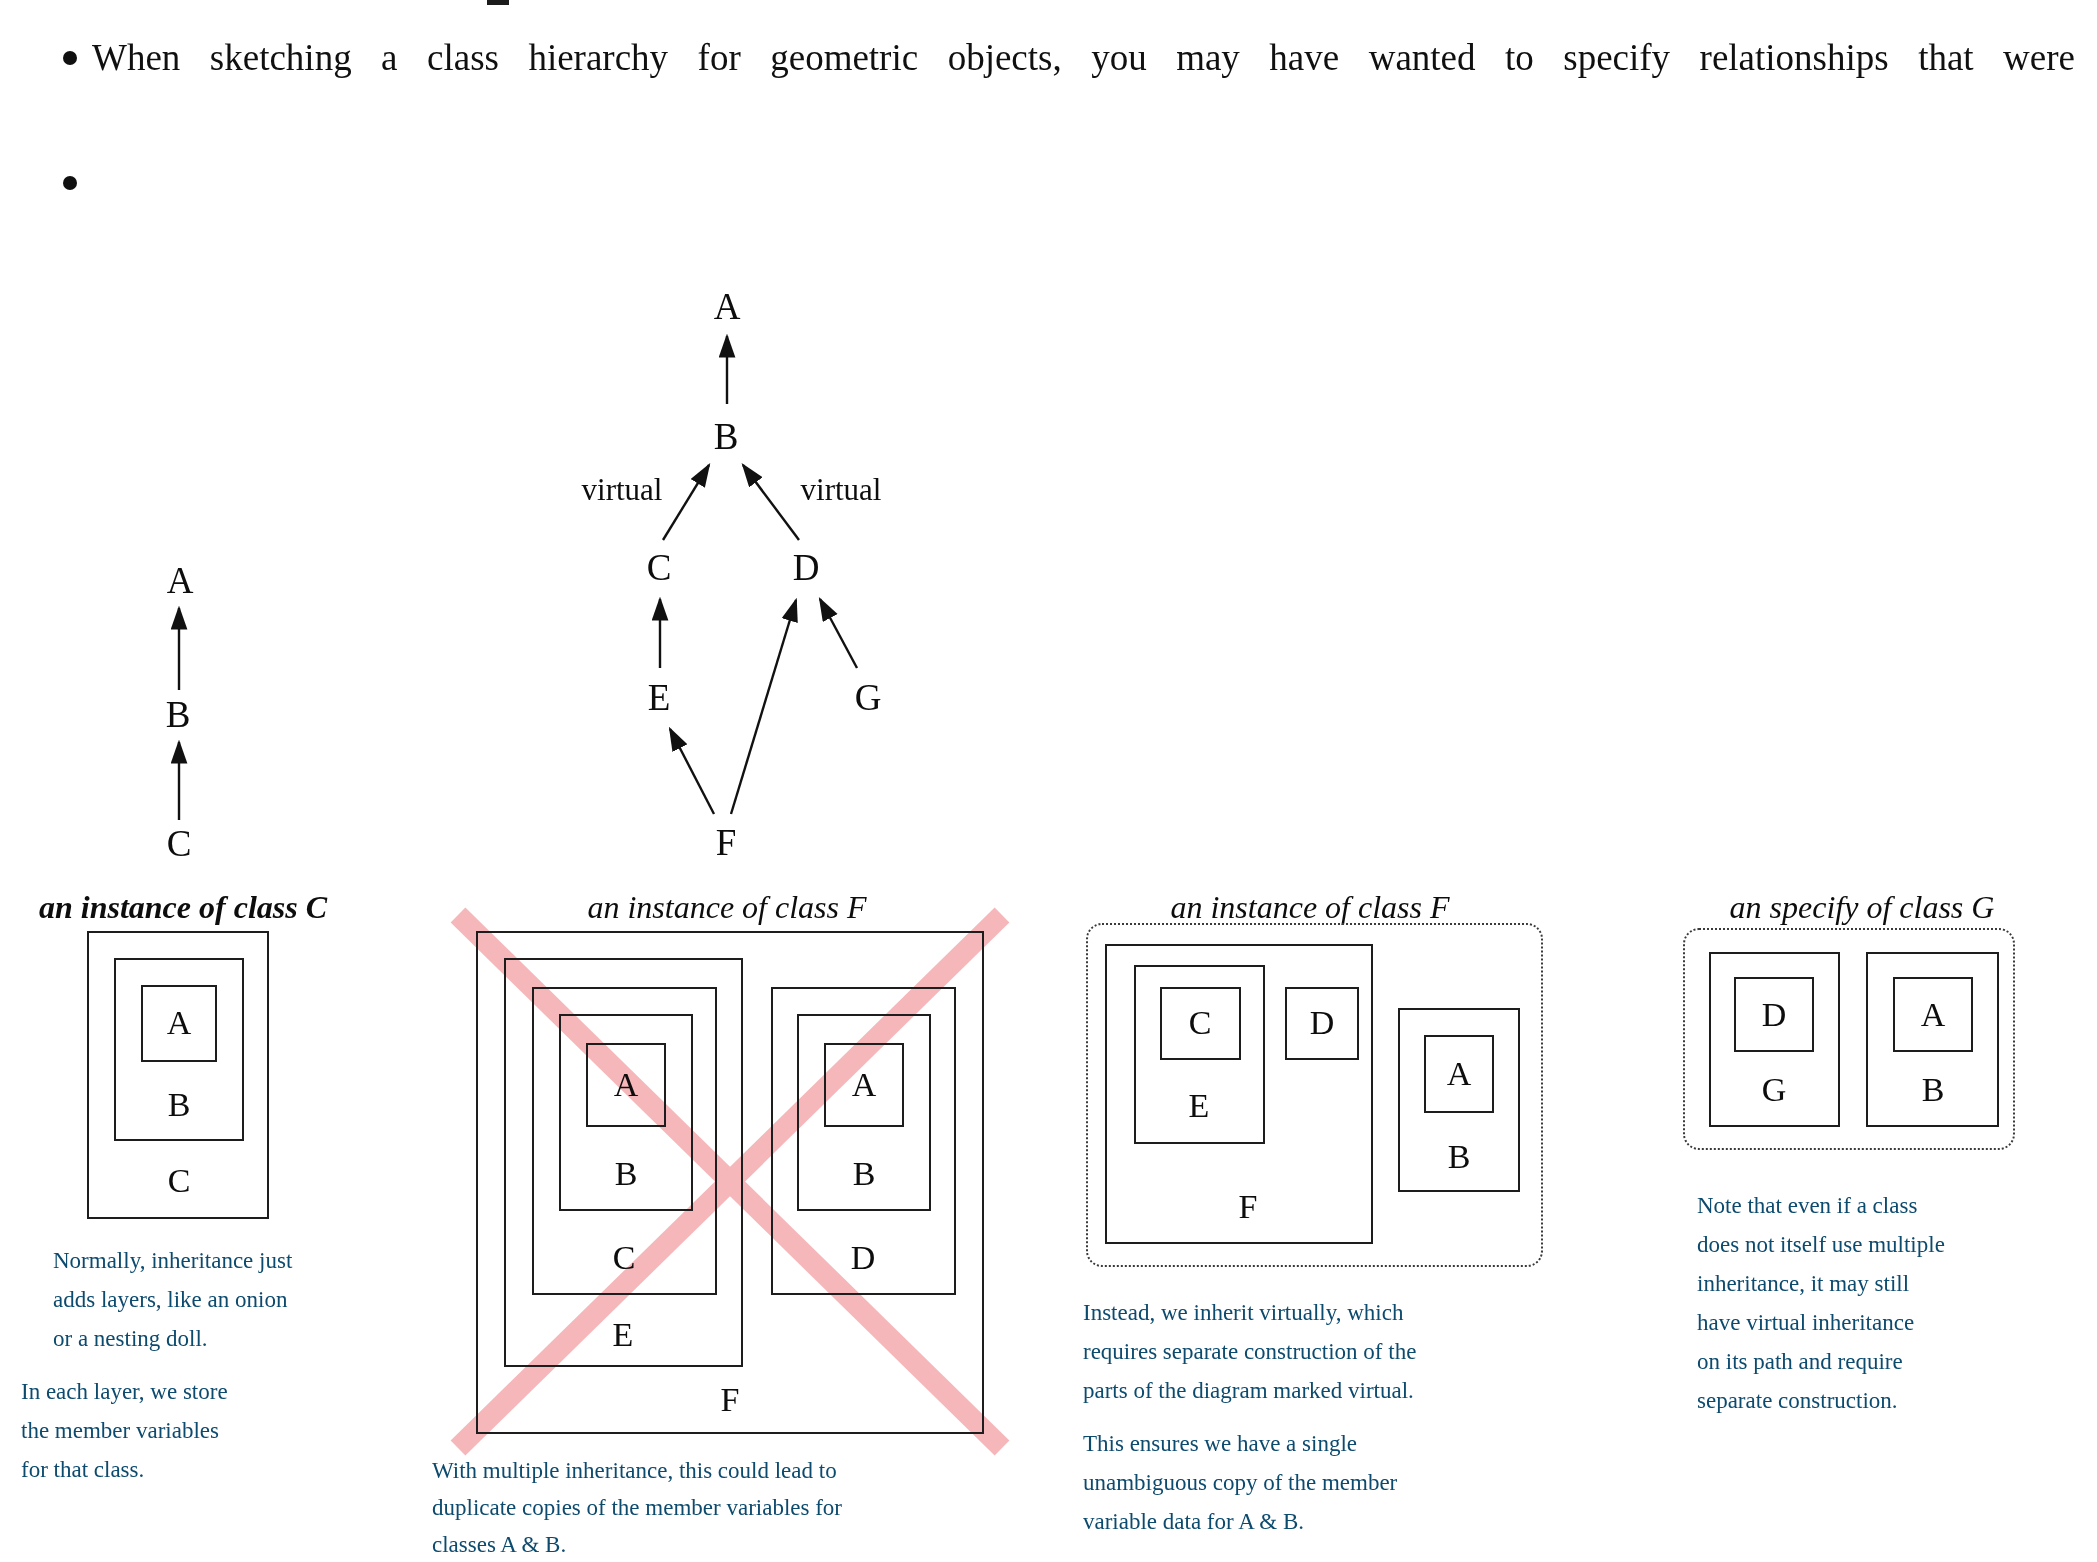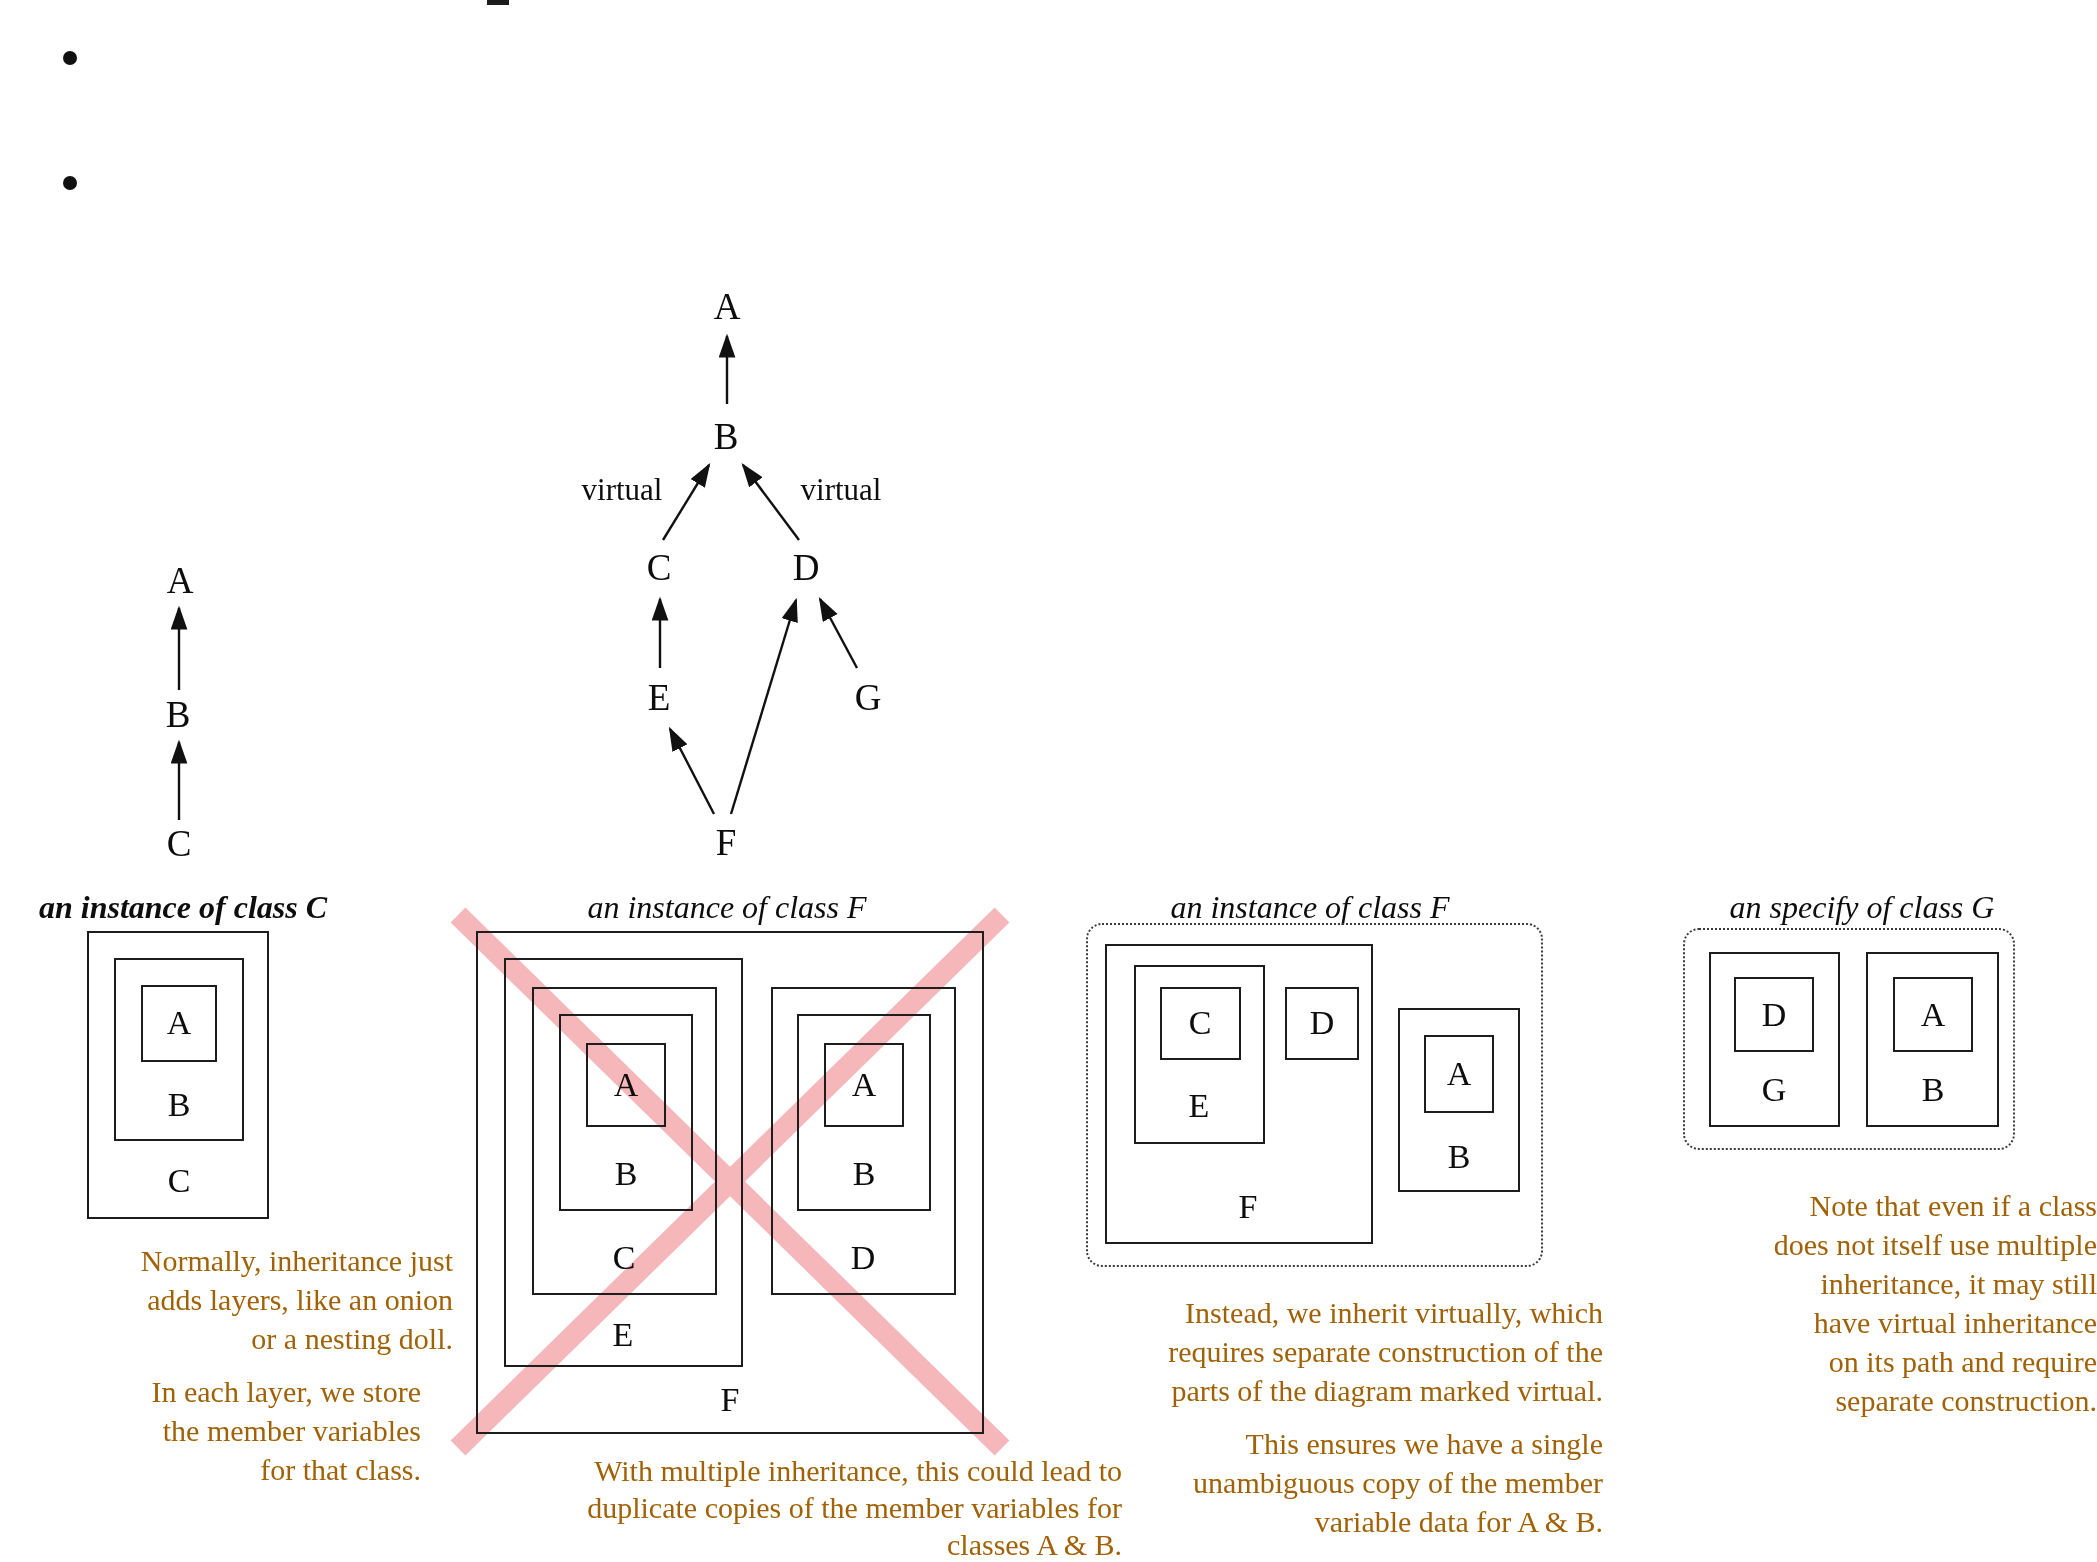--- a/index.html
+++ b/index.html
@@ -10,21 +10,21 @@
   .jline{text-align:justify;text-align-last:justify;}
   .bdot{position:absolute;width:14px;height:14px;border-radius:50%;background:#101010;}
   
   .node{position:absolute;transform:translate(-50%,-50%);font-size:37px;color:#0d0d0d;white-space:nowrap;}
   .vlab{position:absolute;transform:translate(-50%,-50%);font-size:31px;color:#0d0d0d;}
   
   .box{position:absolute;border:2px solid #1d1d1d;background:transparent;box-sizing:border-box;}
   .dotbox{position:absolute;border:2px dotted #3a3a3a;border-radius:16px;background:transparent;box-sizing:border-box;}
   .blabel{position:absolute;transform:translate(-50%,-50%);font-size:34px;color:#0d0d0d;}
   .ptitle{position:absolute;transform:translateX(-50%);font-style:italic;font-size:32px;white-space:nowrap;color:#0d0d0d;}
-  .cap{position:absolute;font-size:30px;line-height:39px;white-space:pre-line;color:#a16207;text-align:right;}
+  .cap{position:absolute;font-size:23px;line-height:39px;white-space:pre-line;color:#0c4a6e;}
   .cap2{line-height:37px;}
   svg.layer{position:absolute;left:0;top:0;z-index:1;}
   .topz{z-index:2;}
   .sliver{position:absolute;left:487px;top:0;width:22px;height:5px;background:#1c1c1c;}
 </style>
 </head>
 <body>
 
 <div class="sliver"></div>
 
@@ -49,20 +49,21 @@
     <line x1="799" y1="540" x2="743" y2="465" marker-end="url(#arr)"></line>
     <line x1="660" y1="668" x2="660" y2="599" marker-end="url(#arr)"></line>
     <line x1="714" y1="814" x2="670" y2="729" marker-end="url(#arr)"></line>
     <line x1="731" y1="814" x2="796" y2="600" marker-end="url(#arr)"></line>
     <line x1="857" y1="668" x2="820" y2="599" marker-end="url(#arr)"></line>
   </g>
 </svg>
 
 <div class="bdot" style="left:63px;top:51px;"></div>
 <div class="bullet-par" style="top:33px;">
+  <div class="jline">When sketching a class hierarchy for geometric objects, you may have wanted to specify relationships that were</div>
 </div>
 
 <div class="bdot" style="left:63px;top:176px;"></div>
 <div class="bullet-par" style="top:158px;">
 </div>
 
 <div class="node" style="left:180px;top:580px;">A</div>
 <div class="node" style="left:178px;top:714px;">B</div>
 <div class="node" style="left:179px;top:843px;">C</div>
 

